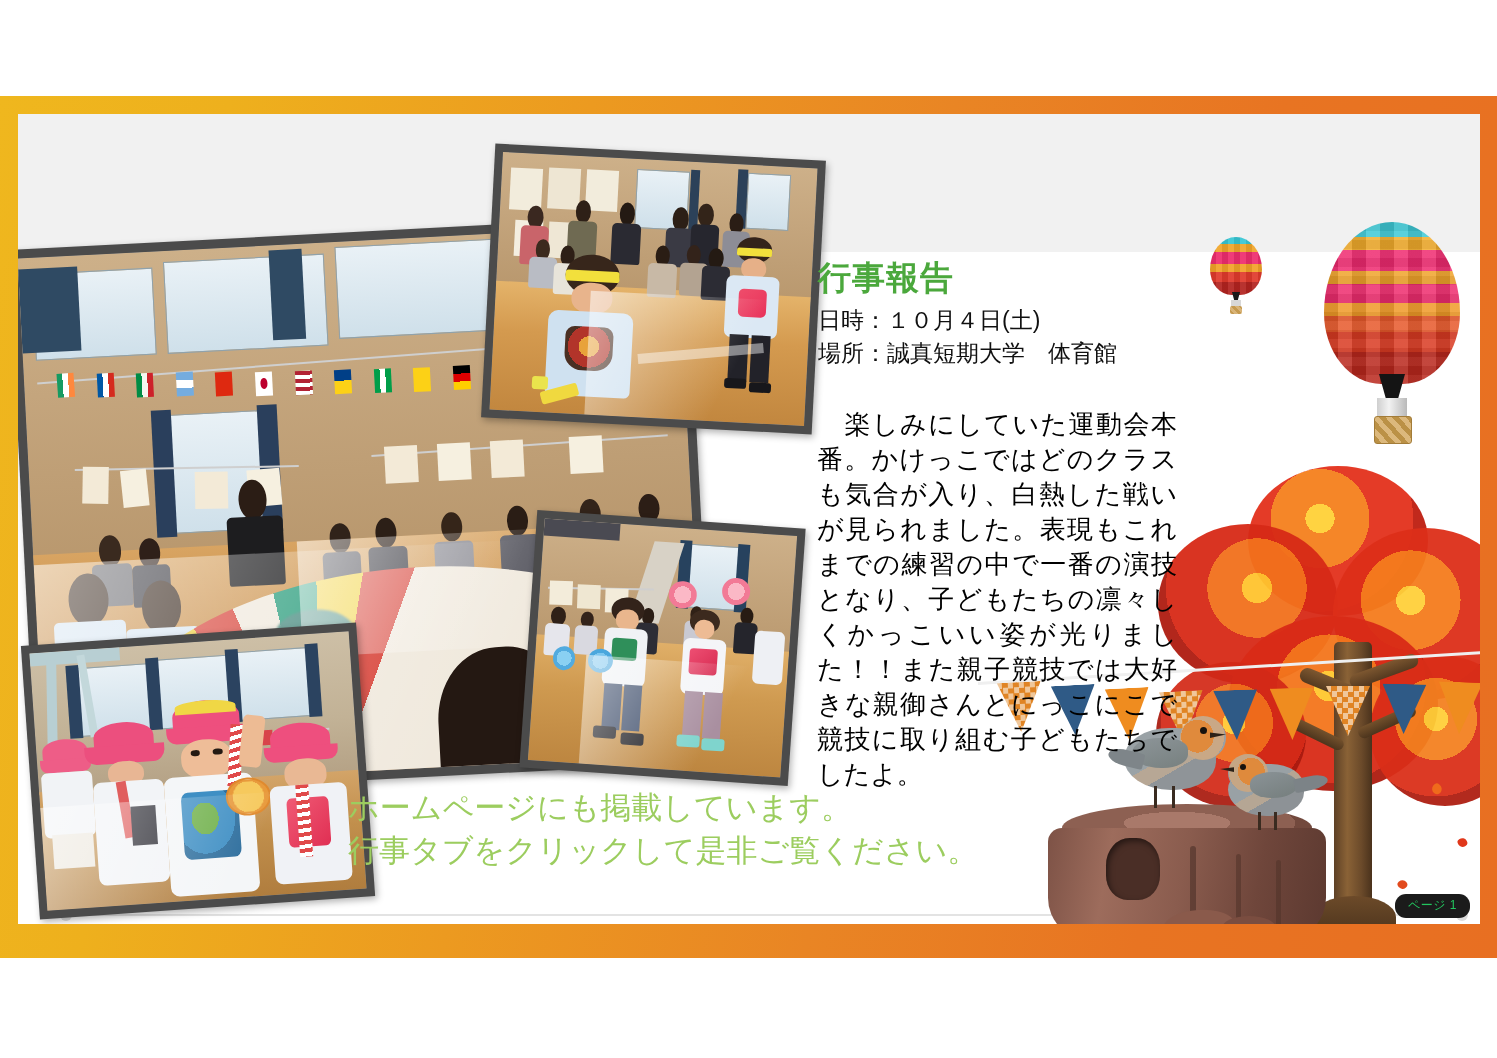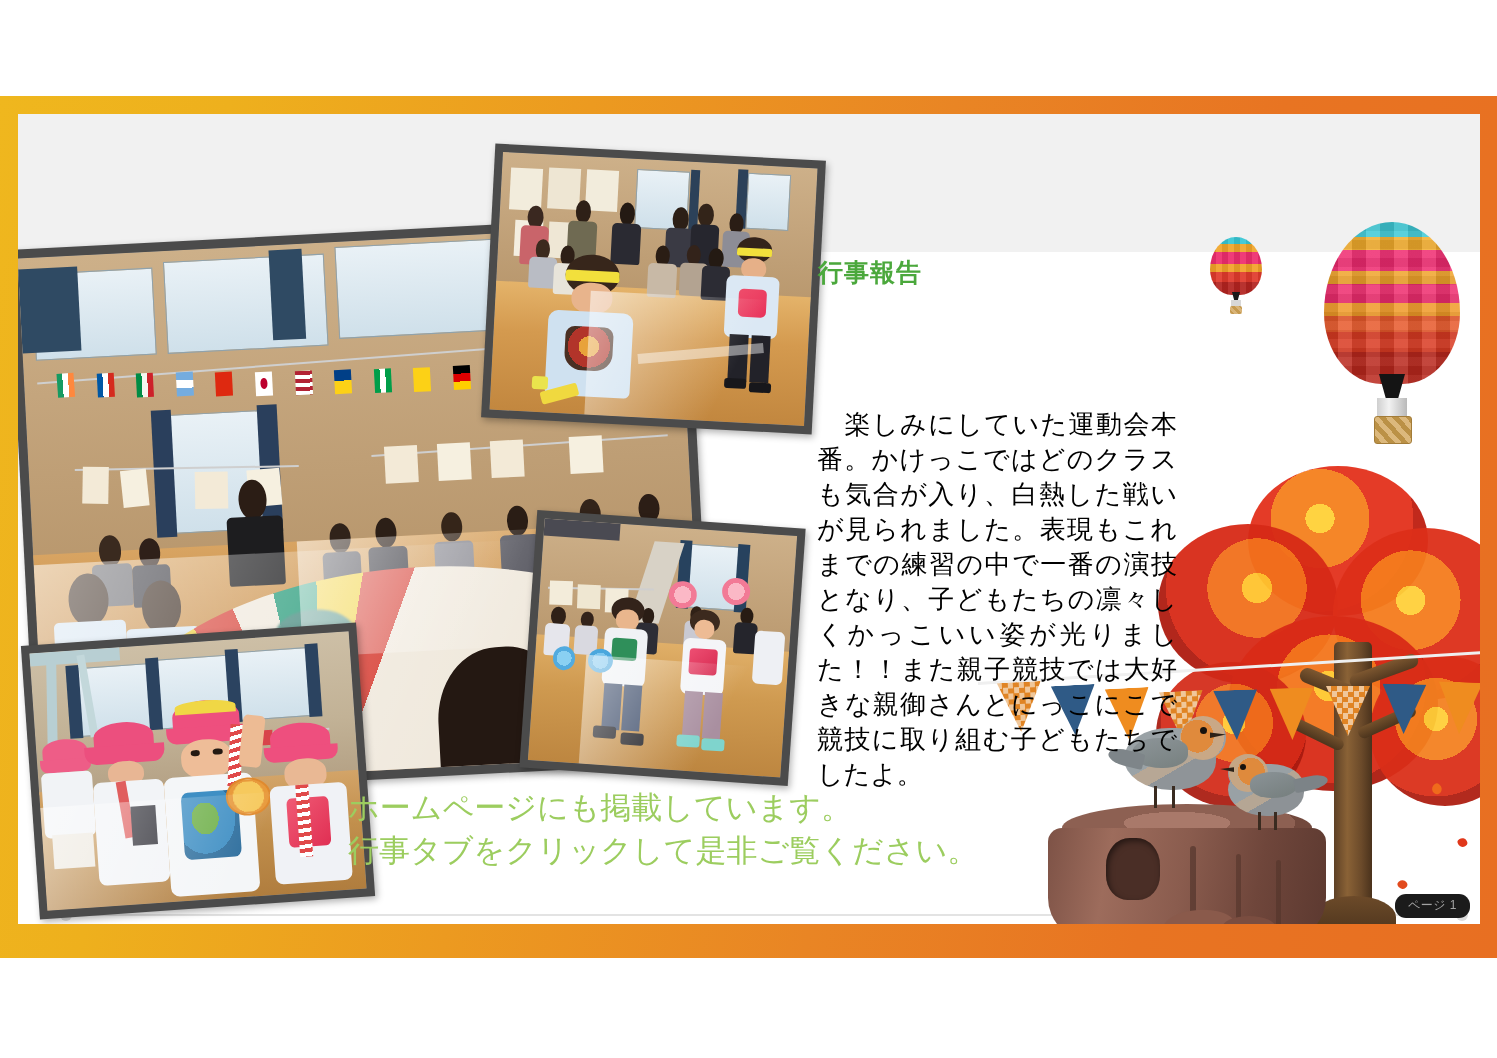--- a/index.html
+++ b/index.html
@@ -62,21 +62,21 @@
     font-weight: bold;
     color: #14a64a;
     letter-spacing: -0.5px;
     white-space: nowrap;
     z-index: 30;
   }
   #subhead {
     position: absolute;
     left: 800px;
     top: 142px;
-    font-size: 25px;
+    font-size: 33px;
     font-weight: bold;
     color: #4ba83c;
     letter-spacing: 1px;
     white-space: nowrap;
     z-index: 30;
   }
   #event-meta {
     position: absolute;
     left: 800px;
     top: 190px;
@@ -173,21 +173,21 @@
   }
   #accent-rule .node.left  { left: 0; }
   #accent-rule .node.right { right: 0; }
 
   
   #page-badge {
     position: absolute;
     right: 10px;
     bottom: 6px;
     background: #1b1b1b;
-    color: #a3a3a3;
+    color: #22c55e;
     font-size: 12px;
     padding: 3px 13px 4px 13px;
     border-radius: 11px;
     letter-spacing: 0.5px;
     z-index: 60;
     white-space: nowrap;
   }
 </style>
 </head>
 <body>
@@ -643,20 +643,22 @@
       <div style="position:absolute;left:170px;top:62px;width:34px;height:14px;border-radius:12% 50% 50% 12%;
                   background:#7c8387; transform:rotate(-12deg);"></div>
       <div style="position:absolute;left:134px;top:98px;width:3px;height:18px;background:#3a2b20;"></div>
       <div style="position:absolute;left:150px;top:98px;width:3px;height:18px;background:#3a2b20;"></div>
     </div>
 
 
     <div id="subhead">行事報告</div>
 
     <div id="event-meta">
+      <div>日時：１０月４日(土)</div>
+      <div>場所：誠真短期大学　体育館</div>
     </div>
 
     <div id="promo-note">
       <div>ホームページにも掲載しています。</div>
       <div>行事タブをクリックして是非ご覧ください。</div>
     </div>
 
     <div id="body-copy">　楽しみにしていた運動会本番。かけっこではどのクラスも気合が入り、白熱した戦いが見られました。表現もこれまでの練習の中で一番の演技となり、子どもたちの凛々しくかっこいい姿が光りました！！また親子競技では大好きな親御さんとにっこにこで競技に取り組む子どもたちでしたよ。</div>
 
     <div id="accent-rule">

